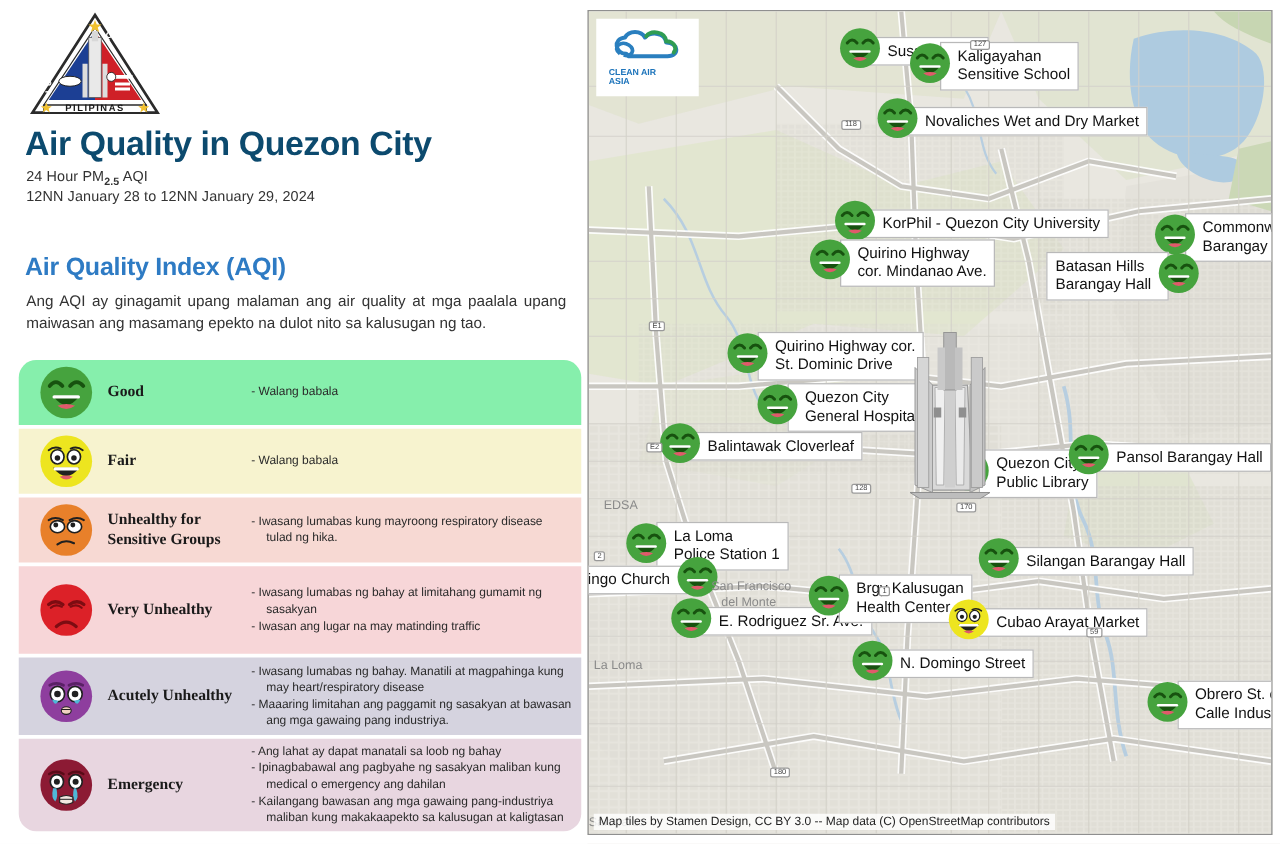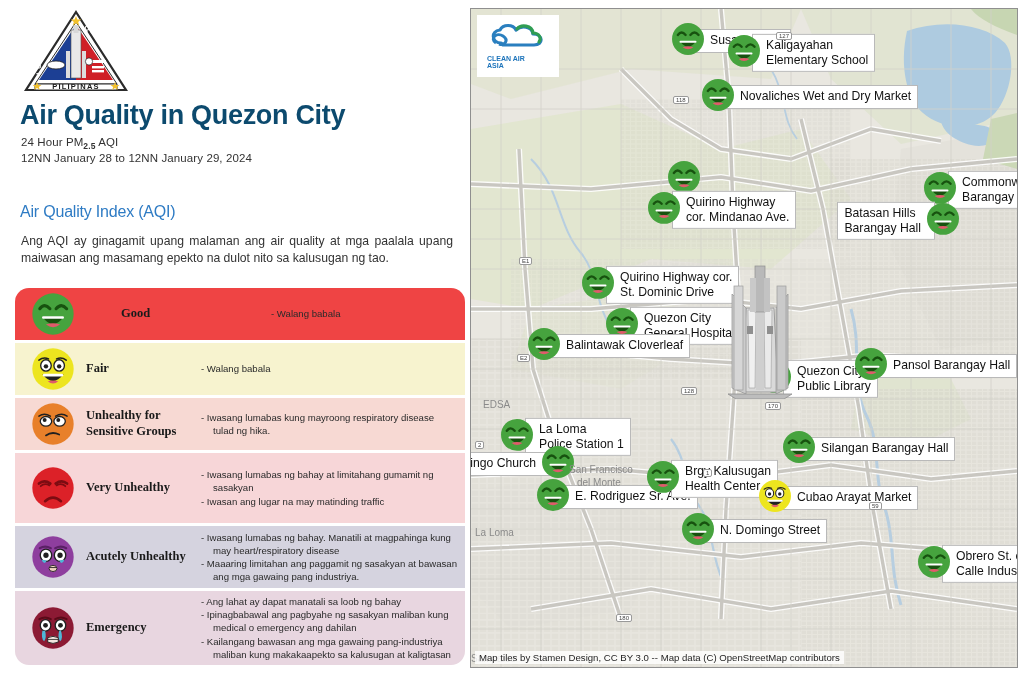--- a/index.html
+++ b/index.html
@@ -33,21 +33,21 @@
     font-size: 11.5px; color: #333333; letter-spacing: 0.1px;
   }
   #subtitle-1 .sub { font-size: 8.5px; vertical-align: sub; font-weight: bold; }
   #subtitle-2 {
     position: absolute; left: 21px; top: 152px;
     font-size: 11.5px; color: #333333; letter-spacing: 0.1px;
   }
 
   #aqi-title {
     position: absolute; left: 20px; top: 203px;
-    font-size: 16px; font-weight: normal; color: #2e7bc4; letter-spacing: -0.2px;
+    font-size: 20px; font-weight: bold; color: #2e7bc4; letter-spacing: -0.2px;
   }
   #aqi-desc {
     position: absolute; left: 21px; top: 233px; width: 432px;
     font-size: 12.2px; color: #333333; line-height: 1.42;
     text-align: justify;
   }
 
   
   #legend {
     position: absolute; left: 15px; top: 288px;
@@ -185,21 +185,21 @@
 
     <div id="subtitle-1">
       <span>24 Hour PM</span><span class="sub">2.5</span><span> AQI</span>
     </div>
     <div id="subtitle-2">12NN January  28 to 12NN January 29, 2024</div>
 
     <div id="aqi-title">Air Quality Index (AQI)</div>
     <div id="aqi-desc">Ang AQI ay ginagamit upang malaman ang air quality at mga paalala upang maiwasan ang masamang epekto na dulot nito sa kalusugan ng tao.</div>
 
     <div id="legend">
-        <div class="legend-row" style="background: #ef4444; min-height: 48px; gap: 35px;">
+        <div class="legend-row" style="background: #86efac; min-height: 48px;">
           <div class="lr-face">
             <svg width="44" height="44" viewBox="0 0 100 100">
               <circle cx="50" cy="50" r="47" fill="#46a33e"></circle>
               <path d="M20,38 Q31,24 43,38" fill="none" stroke="#17520f" stroke-width="7" stroke-linecap="round"></path>
               <path d="M57,38 Q69,24 81,38" fill="none" stroke="#17520f" stroke-width="7" stroke-linecap="round"></path>
               <path d="M26,56 Q50,90 74,56 Z" fill="#17520f"></path>
               <path d="M34,74 Q50,86 66,74 Q50,68 34,74 Z" fill="#e05a6b"></path>
               <path d="M28,58 L72,58" stroke="#ffffff" stroke-width="6" stroke-linecap="round"></path>
             </svg>
           </div>
@@ -461,21 +461,21 @@
           <div class="mk-face"><svg width="34" height="34" viewBox="0 0 100 100">
               <circle cx="50" cy="50" r="47" fill="#46a33e"></circle>
               <path d="M20,38 Q31,24 43,38" fill="none" stroke="#17520f" stroke-width="7" stroke-linecap="round"></path>
               <path d="M57,38 Q69,24 81,38" fill="none" stroke="#17520f" stroke-width="7" stroke-linecap="round"></path>
               <path d="M26,56 Q50,90 74,56 Z" fill="#17520f"></path>
               <path d="M34,74 Q50,86 66,74 Q50,68 34,74 Z" fill="#e05a6b"></path>
               <path d="M28,58 L72,58" stroke="#ffffff" stroke-width="6" stroke-linecap="round"></path>
             </svg></div>
           <div class="mk-label">
             <span class="l2">Kaligayahan</span>
-            <span class="l2">Elementary School</span>
+            <span class="l2">Sensitive School</span>
           </div>
         </div>
         <div class="mk" style="left: 230px; top: 88px;">
           <div class="mk-face"><svg width="34" height="34" viewBox="0 0 100 100">
               <circle cx="50" cy="50" r="47" fill="#46a33e"></circle>
               <path d="M20,38 Q31,24 43,38" fill="none" stroke="#17520f" stroke-width="7" stroke-linecap="round"></path>
               <path d="M57,38 Q69,24 81,38" fill="none" stroke="#17520f" stroke-width="7" stroke-linecap="round"></path>
               <path d="M26,56 Q50,90 74,56 Z" fill="#17520f"></path>
               <path d="M34,74 Q50,86 66,74 Q50,68 34,74 Z" fill="#e05a6b"></path>
               <path d="M28,58 L72,58" stroke="#ffffff" stroke-width="6" stroke-linecap="round"></path>
@@ -486,20 +486,23 @@
         </div>
         <div class="mk" style="left: 196px; top: 170px;">
           <div class="mk-face"><svg width="34" height="34" viewBox="0 0 100 100">
               <circle cx="50" cy="50" r="47" fill="#46a33e"></circle>
               <path d="M20,38 Q31,24 43,38" fill="none" stroke="#17520f" stroke-width="7" stroke-linecap="round"></path>
               <path d="M57,38 Q69,24 81,38" fill="none" stroke="#17520f" stroke-width="7" stroke-linecap="round"></path>
               <path d="M26,56 Q50,90 74,56 Z" fill="#17520f"></path>
               <path d="M34,74 Q50,86 66,74 Q50,68 34,74 Z" fill="#e05a6b"></path>
               <path d="M28,58 L72,58" stroke="#ffffff" stroke-width="6" stroke-linecap="round"></path>
             </svg></div>
+          <div class="mk-label">
+            <span class="l2">KorPhil - Quezon City University</span>
+          </div>
         </div>
         <div class="mk" style="left: 176px; top: 201px; align-items: flex-end;">
           <div class="mk-face"><svg width="34" height="34" viewBox="0 0 100 100">
               <circle cx="50" cy="50" r="47" fill="#46a33e"></circle>
               <path d="M20,38 Q31,24 43,38" fill="none" stroke="#17520f" stroke-width="7" stroke-linecap="round"></path>
               <path d="M57,38 Q69,24 81,38" fill="none" stroke="#17520f" stroke-width="7" stroke-linecap="round"></path>
               <path d="M26,56 Q50,90 74,56 Z" fill="#17520f"></path>
               <path d="M34,74 Q50,86 66,74 Q50,68 34,74 Z" fill="#e05a6b"></path>
               <path d="M28,58 L72,58" stroke="#ffffff" stroke-width="6" stroke-linecap="round"></path>
             </svg></div>
@@ -557,21 +560,21 @@
               <path d="M57,38 Q69,24 81,38" fill="none" stroke="#17520f" stroke-width="7" stroke-linecap="round"></path>
               <path d="M26,56 Q50,90 74,56 Z" fill="#17520f"></path>
               <path d="M34,74 Q50,86 66,74 Q50,68 34,74 Z" fill="#e05a6b"></path>
               <path d="M28,58 L72,58" stroke="#ffffff" stroke-width="6" stroke-linecap="round"></path>
             </svg></div>
           <div class="mk-label">
             <span class="l2">Quezon City</span>
             <span class="l2">General Hospital</span>
           </div>
         </div>
-        <div class="mk" style="left: 56px; top: 337px;">
+        <div class="mk" style="left: 56px; top: 348px;">
           <div class="mk-face"><svg width="34" height="34" viewBox="0 0 100 100">
               <circle cx="50" cy="50" r="47" fill="#46a33e"></circle>
               <path d="M20,38 Q31,24 43,38" fill="none" stroke="#17520f" stroke-width="7" stroke-linecap="round"></path>
               <path d="M57,38 Q69,24 81,38" fill="none" stroke="#17520f" stroke-width="7" stroke-linecap="round"></path>
               <path d="M26,56 Q50,90 74,56 Z" fill="#17520f"></path>
               <path d="M34,74 Q50,86 66,74 Q50,68 34,74 Z" fill="#e05a6b"></path>
               <path d="M28,58 L72,58" stroke="#ffffff" stroke-width="6" stroke-linecap="round"></path>
             </svg></div>
           <div class="mk-label">
             <span class="l2">Balintawak Cloverleaf</span>

